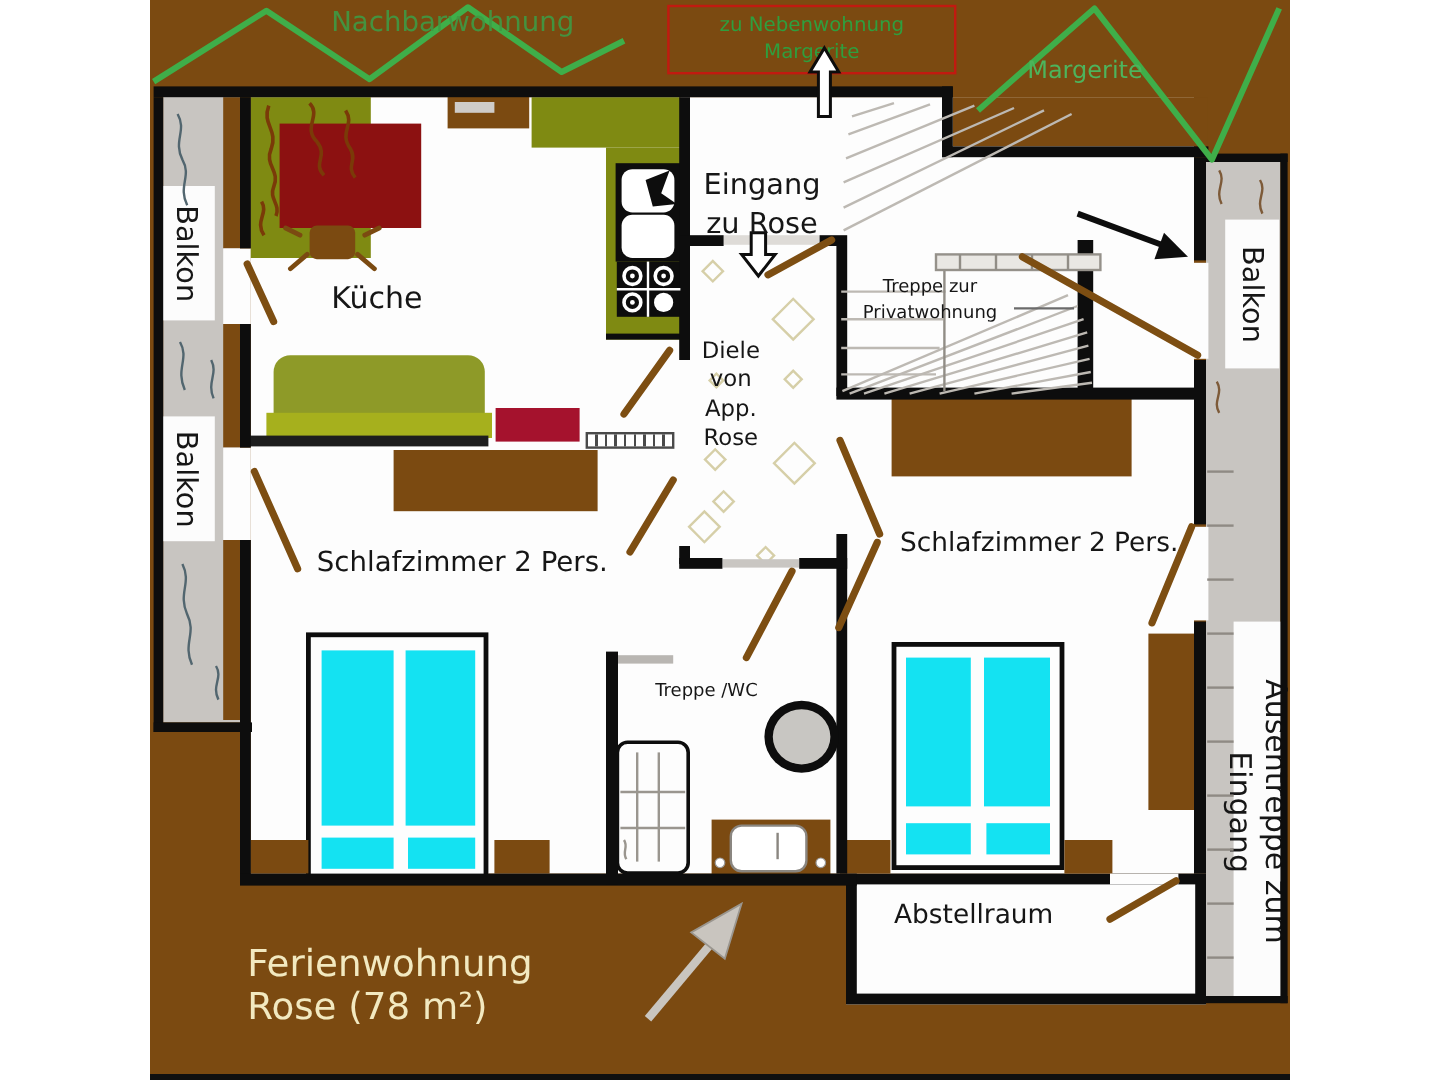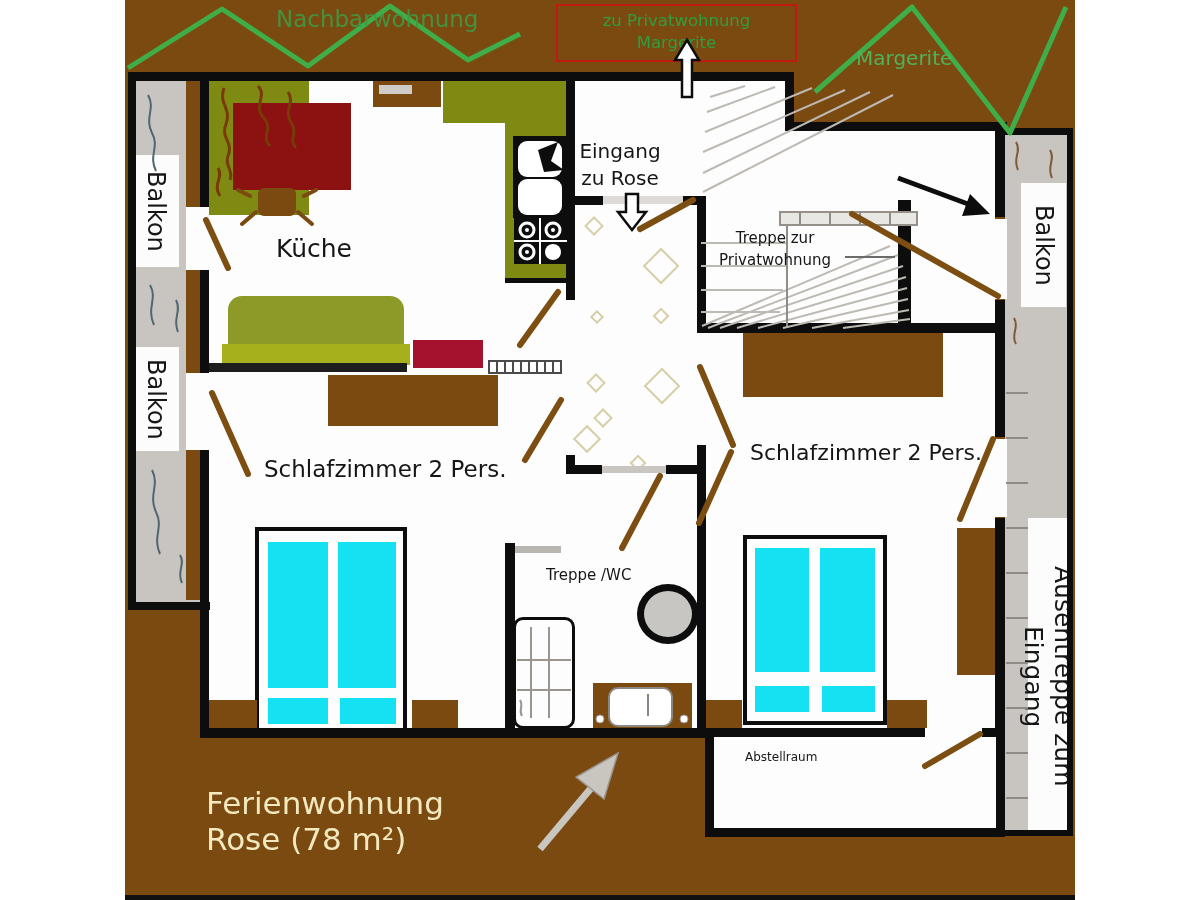--- a/index.html
+++ b/index.html
@@ -142,21 +142,21 @@
     <span class="lbl vert" style="position:static;font-size:24px">Balkon</span>
   </div>
   <div class="labelbox center" style="left:1021px;top:183px;width:45px;height:124px">
     <span class="lbl vert" style="position:static;font-size:24px">Balkon</span>
   </div>
   <div class="labelbox center" style="left:1028px;top:518px;width:40px;height:317px">
     <span class="lbl vert" style="position:static;font-size:25px">Ausentreppe zum Eingang</span>
   </div>
 
   <div class="abs z2" style="left:556px;top:4px;width:241px;height:58px;border:2px solid #c11a10">
-    <div class="lbl pre center" style="left:0;top:4px;width:237px;font-size:16.5px;line-height:1.35;color:#2f9e3e">zu Privatwohnung
+    <div class="lbl pre center" style="left:0;top:4px;width:237px;font-size:16.5px;line-height:1.35;color:#2f9e3e">zu Nebenwohnung
 Margerite</div>
   </div>
 
   <svg class="overlay" width="1200" height="900" viewBox="0 0 1200 900">
     <g>
       <polyline points="128,68 222,9 308,66 390,6 468,60 520,34" fill="none" stroke="#3fae49" stroke-width="5" stroke-linejoin="round"></polyline>
     </g>
     <g>
       <polyline points="815,92 912,7 1010,133 1066,7" fill="none" stroke="#3fae49" stroke-width="5" stroke-linejoin="round"></polyline>
     </g>
@@ -275,25 +275,29 @@
       <line x1="731" y1="452" x2="699" y2="523"></line>
       <line x1="660" y1="476" x2="622" y2="548"></line>
       <line x1="993" y1="439" x2="960" y2="519"></line>
       <line x1="852" y1="214" x2="998" y2="296"></line>
       <line x1="925" y1="766" x2="980" y2="734"></line>
     </g>
   </svg>
 
   <div class="lbl" style="left:276px;top:6px;font-size:23px;color:#3f9a44;opacity:.9">Nachbarwohnung</div>
   <div class="lbl" style="left:856px;top:46px;font-size:20px;color:#4db45c">Margerite</div>
-  <div class="lbl pre center" style="left:559px;top:138px;width:122px;font-size:20px;line-height:1.35">Eingang
+  <div class="lbl pre center" style="left:574px;top:138px;width:122px;font-size:24px;line-height:1.35">Eingang
 zu Rose</div>
   <div class="lbl pre center" style="left:700px;top:228px;width:150px;font-size:15px;line-height:1.45">Treppe  zur
 Privatwohnung</div>
   <div class="lbl" style="left:276px;top:234px;font-size:25px">Küche</div>
+  <div class="lbl pre center" style="left:572px;top:280px;width:74px;font-size:19px;line-height:1.28">Diele
+von
+App.
+Rose</div>
   <div class="lbl" style="left:264px;top:456px;font-size:23px">Schlafzimmer 2  Pers.</div>
   <div class="lbl" style="left:750px;top:440px;font-size:22px">Schlafzimmer 2 Pers.</div>
   <div class="lbl" style="left:546px;top:566px;font-size:15px">Treppe /WC</div>
-  <div class="lbl" style="left:745px;top:750px;font-size:12px">Abstellraum</div>
+  <div class="lbl" style="left:745px;top:750px;font-size:22px">Abstellraum</div>
   <div class="lbl pre" style="left:206px;top:786px;font-size:31px;line-height:1.15;color:#f2e9c0">Ferienwohnung
 Rose (78 m²)</div>
 
 </div>
 
 </body></html>

